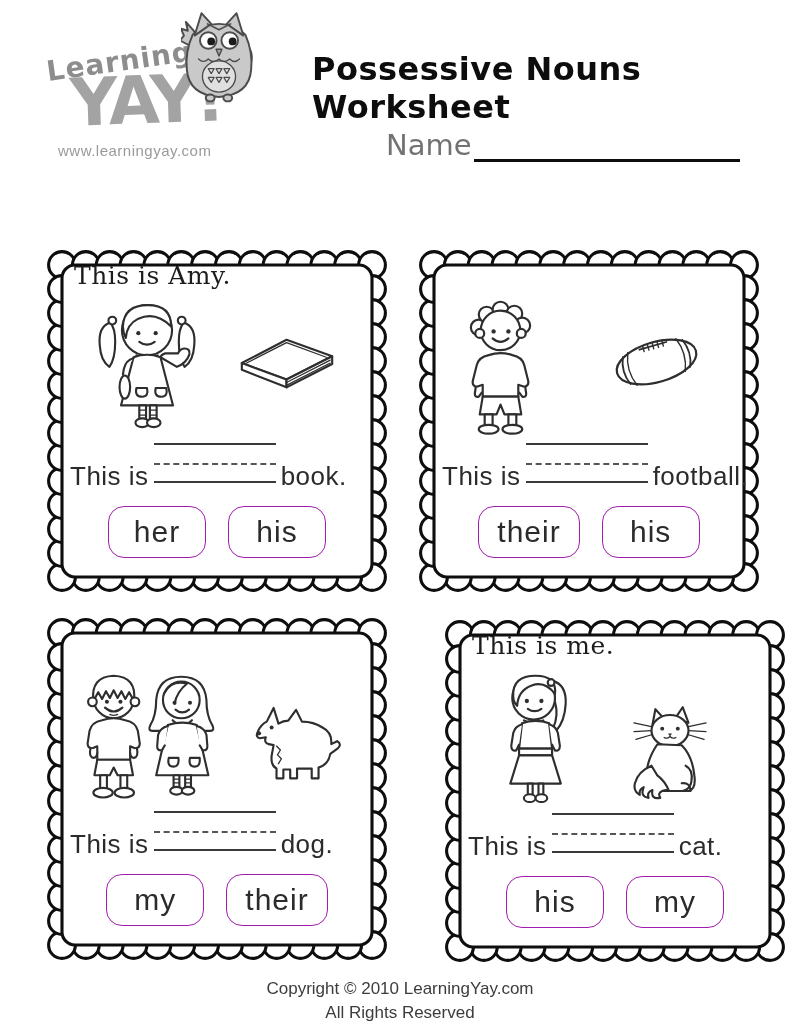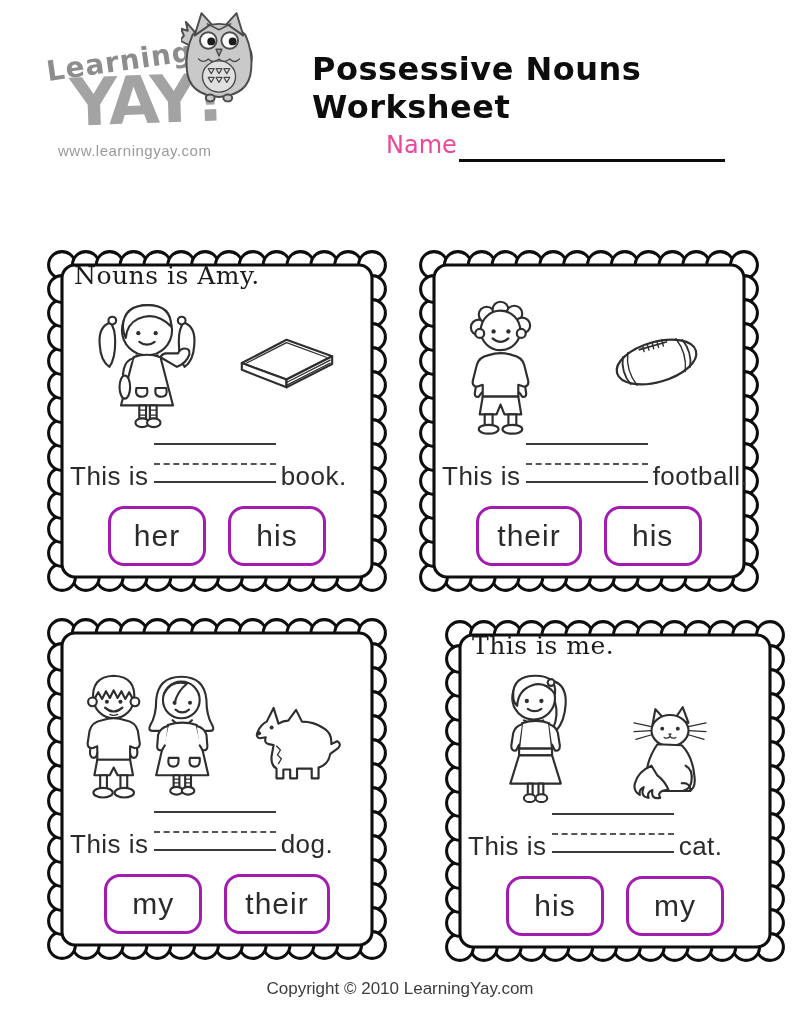--- a/index.html
+++ b/index.html
@@ -10,40 +10,40 @@
   
   .logo-learning{position:absolute;left:46px;top:44px;font-family:"DejaVu Sans",sans-serif;
     font-weight:bold;font-size:28px;color:#8d8d8d;transform:rotate(-8deg);letter-spacing:1px}
   .logo-yay{position:absolute;left:70px;top:62px;font-family:"DejaVu Sans",sans-serif;
     font-weight:800;font-size:66px;color:#a3a3a3;letter-spacing:-3px;transform:rotate(-2deg)}
   .logo-url{position:absolute;left:58px;top:142px;font-size:15px;color:#9a9a9a;letter-spacing:.5px}
   .owl{position:absolute;left:181px;top:8px}
   .ws-title{position:absolute;left:312px;top:50px;font-family:"DejaVu Sans",sans-serif;
     font-weight:bold;font-size:32px;color:#0d0d0d;letter-spacing:.5px}
   .name-row{position:absolute;left:386px;top:128px;font-family:"DejaVu Sans",sans-serif;
-    font-size:24px;color:#ec4899;display:flex;align-items:center}
+    font-size:29px;color:#737373;display:flex;align-items:center}
   .name-line{display:inline-block;width:266px;height:34px;border-bottom:3px solid #0d0d0d;margin-left:2px}
   .instructions{position:absolute;left:74px;top:181px;width:652px;font-size:19.5px;
     line-height:1.34;color:#0f0f0f}
 
   
   .card{position:absolute;width:350px;height:352px}
   .scallop{position:absolute;left:0;top:0}
   .card-content{position:absolute;left:0;top:0;width:350px;height:352px}
   .card-title{position:absolute;left:32px;top:16px;font-family:"DejaVu Serif",serif;
     font-weight:500;font-size:25px;color:#1c1c1c;letter-spacing:.5px;white-space:nowrap}
   .illus{position:absolute}
   .sentence{position:absolute;left:28px;top:198px;display:flex;align-items:flex-end;
     font-size:26px;color:#2b2b2b;white-space:nowrap}
   .sentence .word{line-height:1;margin-bottom:-6px;letter-spacing:.5px}
   .blank{position:relative;width:122px;height:40px;margin:0 5px;
     border-top:2px solid #3a3a3a;border-bottom:2px solid #3a3a3a;flex:none}
   .blank::after{content:"";position:absolute;left:0;right:0;top:18px;border-top:2px dashed #555}
   .choices{position:absolute;left:0;top:261px;width:100%;display:flex;justify-content:center;gap:22px}
-  .choice{min-width:98px;height:60px;border:3px solid #a21caf;border-radius:16px;
+  .choice{min-width:98px;height:52px;border:1px solid #a21caf;border-radius:16px;
     display:flex;align-items:center;justify-content:center;font-size:30px;color:#2b2b2b;
     padding:0 18px;letter-spacing:1px;background:#fff}
 
   
   .footer{position:absolute;left:0;top:977px;width:100%;text-align:center;
     font-size:17px;color:#3c3c3c;line-height:1.4}
 
   .ink{stroke:#2e2e2e;stroke-width:2.2;fill:#fff;stroke-linecap:round;stroke-linejoin:round}
   .thin{stroke:#2e2e2e;stroke-width:1.3;fill:none;stroke-linecap:round}
 </style>
@@ -138,21 +138,21 @@
         <circle cx="20" cy="188" r="13.4" fill="#fff" stroke="#0e0e0e" stroke-width="3.1"></circle>
         <circle cx="20" cy="164" r="13.4" fill="#fff" stroke="#0e0e0e" stroke-width="3.1"></circle>
         <circle cx="20" cy="140" r="13.4" fill="#fff" stroke="#0e0e0e" stroke-width="3.1"></circle>
         <circle cx="20" cy="116" r="13.4" fill="#fff" stroke="#0e0e0e" stroke-width="3.1"></circle>
         <circle cx="20" cy="92" r="13.4" fill="#fff" stroke="#0e0e0e" stroke-width="3.1"></circle>
         <circle cx="20" cy="68" r="13.4" fill="#fff" stroke="#0e0e0e" stroke-width="3.1"></circle>
         <circle cx="20" cy="44" r="13.4" fill="#fff" stroke="#0e0e0e" stroke-width="3.1"></circle>
         <rect x="20" y="20" width="310" height="312" rx="13" fill="#fff" stroke="#0e0e0e" stroke-width="3.1"></rect>
       </svg>
     <div class="card-content">
-      <h2 class="card-title">Nouns is Amy.</h2>
+      <h2 class="card-title">This is Amy.</h2>
       <svg class="illus" style="left:52px;top:50px" width="106" height="136" viewBox="0 0 110 140">
         <g class="ink">
           <path d="M17,28 Q4,32 6,52 Q7,68 16,74 Q22,66 22,48 Q22,34 17,28 Z"></path>
           <path d="M93,28 Q106,32 104,52 Q103,68 94,74 Q88,66 88,48 Q88,34 93,28 Z"></path>
           <circle cx="19" cy="26" r="4"></circle>
             <circle cx="91" cy="26" r="4"></circle>
           <circle cx="55" cy="36" r="26"></circle>
           <path d="M30,32 Q31,10 56,10 Q80,10 80,32 Q64,16 46,24 Q34,30 33,44 Q30,38 30,32 Z"></path>
           <circle cx="46" cy="39" r="2.2" fill="#2e2e2e" stroke="none"></circle>
           <circle cx="64" cy="39" r="2.2" fill="#2e2e2e" stroke="none"></circle>
@@ -513,15 +513,16 @@
       </div>
       <div class="choices">
         <div class="choice">his</div>
         <div class="choice">my</div>
       </div>
     </div>
   </section>
 
   <div class="footer">
     <div>Copyright © 2010 LearningYay.com</div>
+    <div>All Rights Reserved</div>
   </div>
 
 </div>
 
 </body></html>

